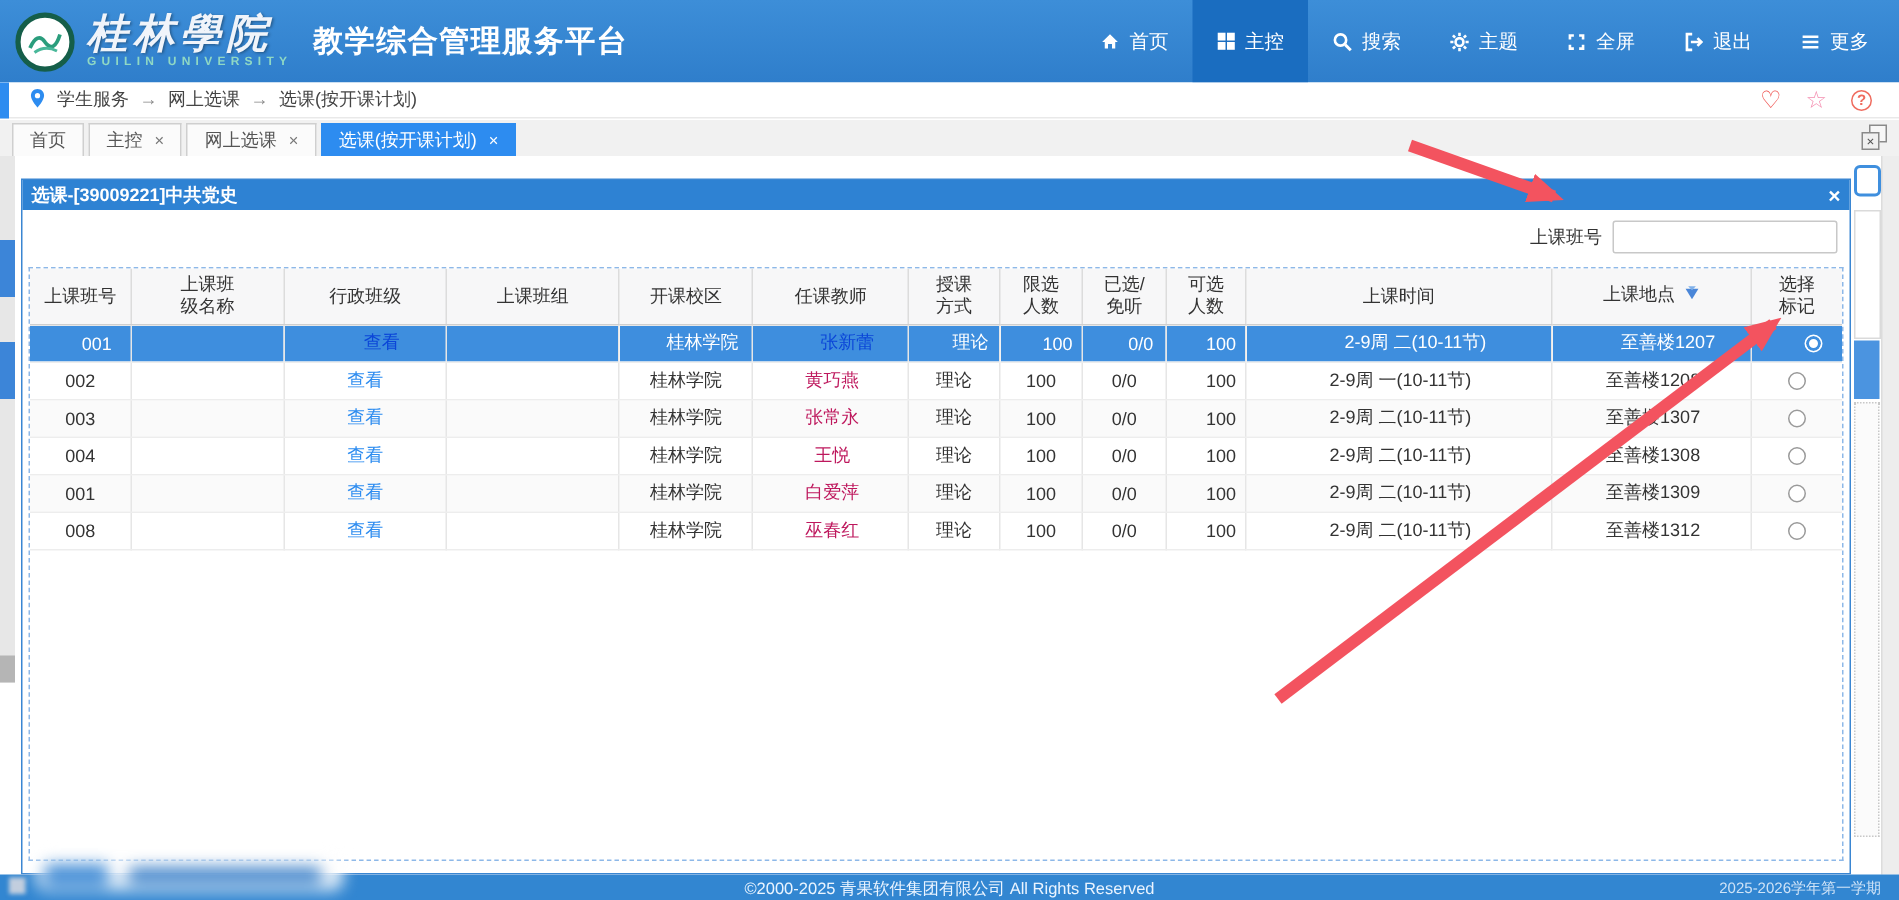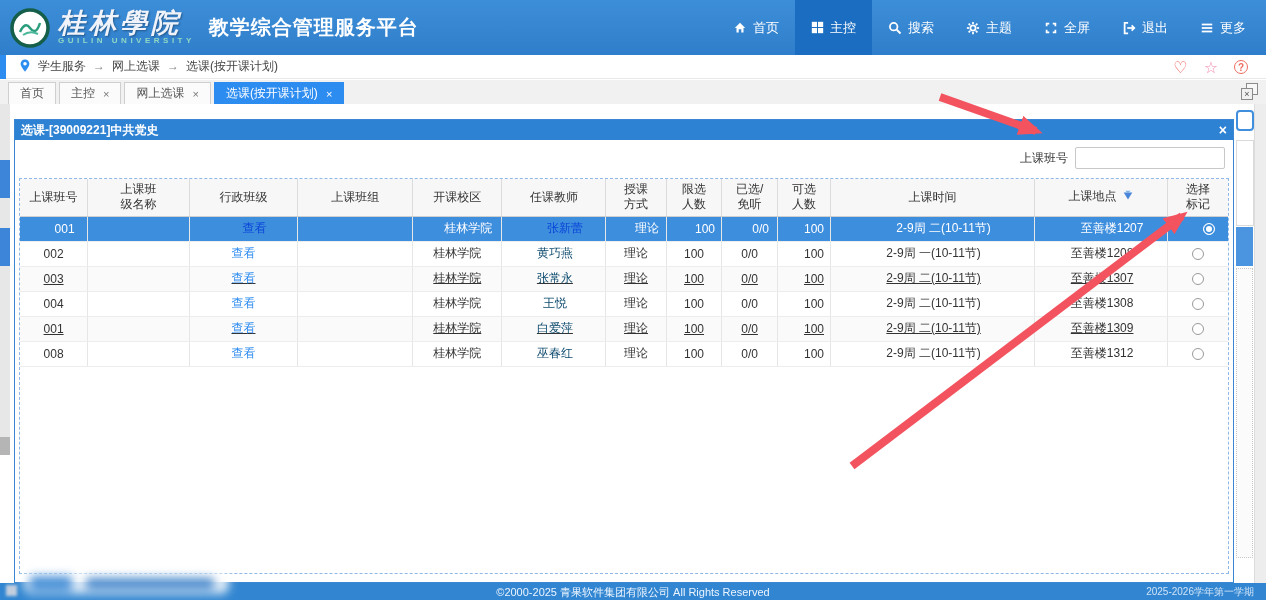--- a/index.html
+++ b/index.html
@@ -76,25 +76,25 @@
                  border:1px dashed #8db8e8; overflow:hidden; }
 
   
   table { width:100%; border-collapse:collapse; font-size:12px; table-layout:fixed; }
   th { background:#f7f7f8; color:#333; font-weight:400; height:37px; white-space:pre-line;
        line-height:15px; border-right:1px solid #dcdcdc; border-bottom:1px solid #cfcfcf; text-align:center; }
   th:last-child { border-right:none; }
   td { height:25px; border-right:1px solid #e6e6e6; border-bottom:1px solid #ededed;
        color:#333; overflow:hidden; white-space:nowrap; padding:0 4px; }
   td:last-child { border-right:none; }
-  tr.odd td { background:#fafafa;text-decoration:underline; }
+  tr.odd td { background:#fafafa; }
   tr.selected td { background:#3e8ede; color:#fff;padding-left:26px; }
   .c { text-align:center; } .r { text-align:right; padding-right:6px; } .l { text-align:center; padding-left:6px; }
   a.view-link { color:#2d8cf0; text-decoration:none; cursor:pointer; }
-  a.teacher-link { color:#0c4a6e; text-decoration:none; cursor:pointer; }
+  a.teacher-link { color:#be185d; text-decoration:none; cursor:pointer; }
   tr.selected a.view-link, tr.selected a.teacher-link { color:#0b46d8; }
   .radio { display:inline-block; width:12px; height:12px; border:1px solid #9a9a9a; border-radius:50%;
            background:#fff; vertical-align:middle; cursor:pointer; }
   tr.selected .radio { border-color:#fff; background:#3e8ede; box-shadow:inset 0 0 0 2px #3e8ede, inset 0 0 0 3px #fff; background:#fff; }
   .th-filter { display:inline-block; vertical-align:-2px; margin-left:5px; cursor:pointer; }
 
   
   .footer { position:absolute; left:0; top:583px; width:1266px; height:17px; background:#3286d1; }
   .foot-copy { position:absolute; left:0; width:100%; text-align:center; top:2px; color:#eaf4ff; font-size:11px; }
   .foot-sem { position:absolute; right:12px; top:2px; color:#cfe3f7; font-size:10px; }

